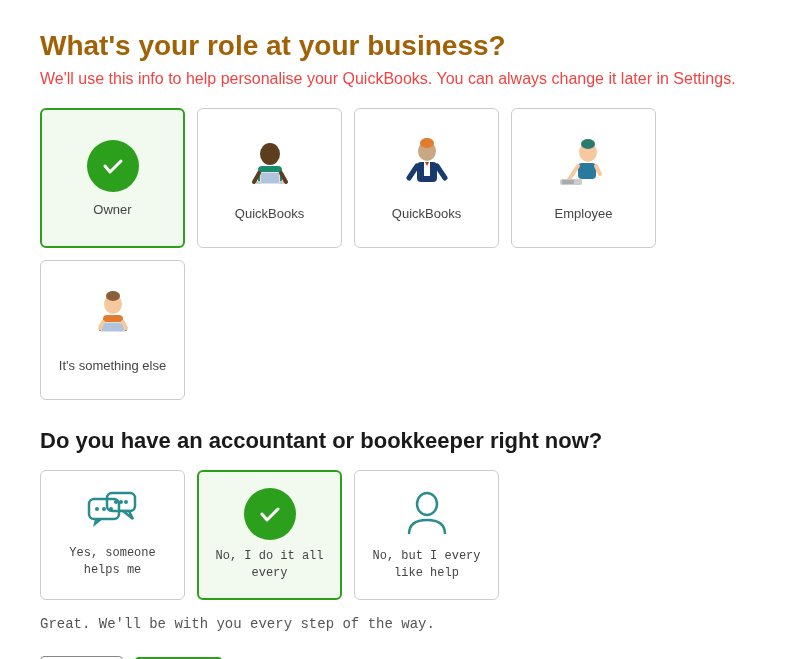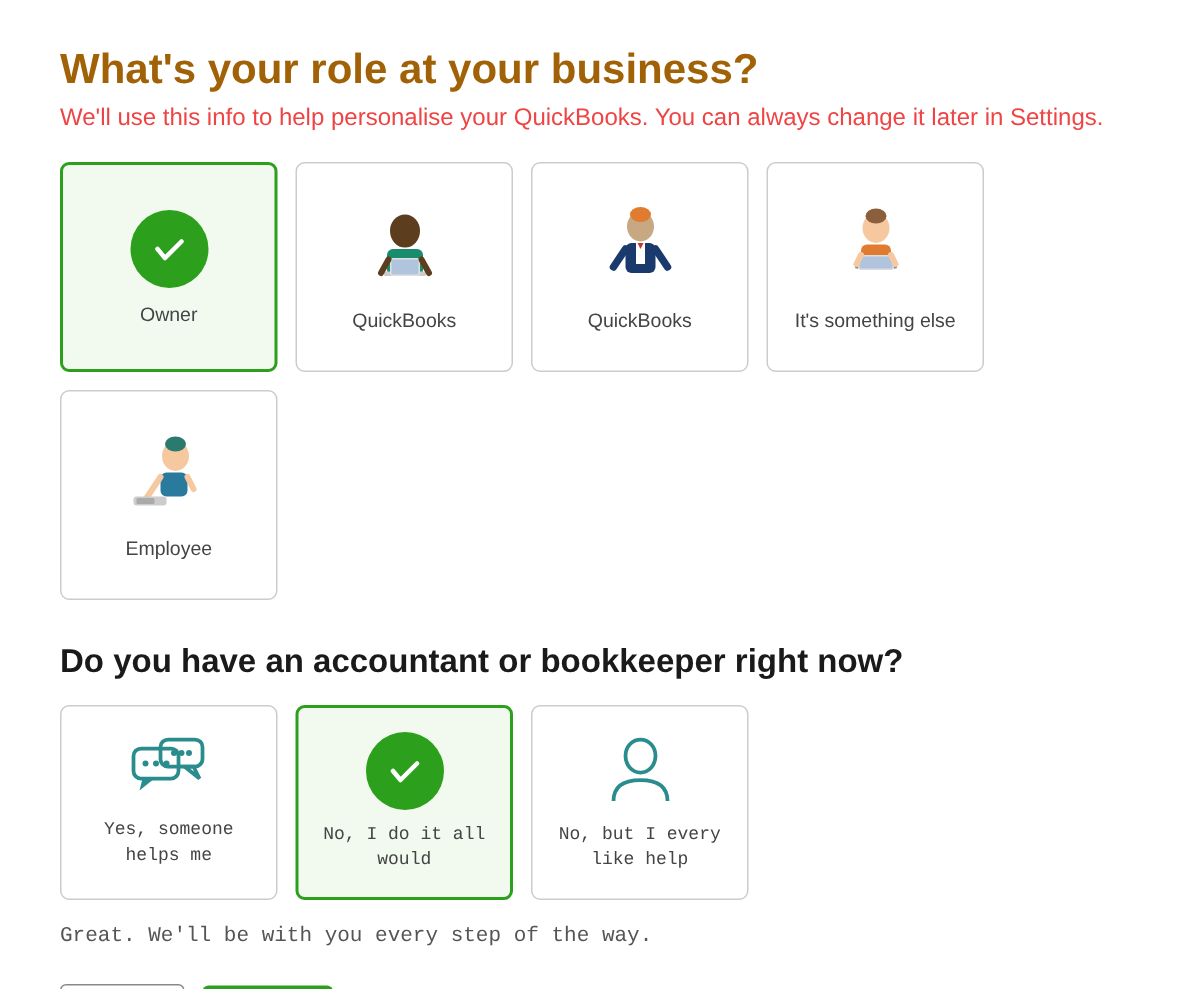--- a/index.html
+++ b/index.html
@@ -186,52 +186,52 @@
 
       <line x1="22" y1="30" x2="14" y2="42" stroke="#1a3a6e" stroke-width="5" stroke-linecap="round"></line>
       <line x1="42" y1="30" x2="50" y2="42" stroke="#1a3a6e" stroke-width="5" stroke-linecap="round"></line>
     </svg>
     <span class="label">QuickBooks</span>
   </div>
 
   <div class="role-card">
     <svg class="illus" viewBox="0 0 64 60">
 
+      <ellipse cx="36" cy="16" rx="9" ry="10" fill="#f5c8a0"></ellipse>
+
+      <ellipse cx="36" cy="8" rx="7" ry="5" fill="#2a7a6e"></ellipse>
+
+      <rect x="26" y="27" width="18" height="16" rx="4" fill="#2a7a9e"></rect>
+
+      <line x1="26" y1="30" x2="16" y2="45" stroke="#f5c8a0" stroke-width="4" stroke-linecap="round"></line>
+      <line x1="44" y1="30" x2="48" y2="38" stroke="#f5c8a0" stroke-width="4" stroke-linecap="round"></line>
+
+      <rect x="8" y="43" width="22" height="6" rx="2" fill="#ccc"></rect>
+      <rect x="10" y="44" width="12" height="4" rx="1" fill="#aaa"></rect>
+    </svg>
+    <span class="label">Employee</span>
+  </div>
+
+  <div class="role-card">
+    <svg class="illus" viewBox="0 0 64 60">
+
       <ellipse cx="32" cy="16" rx="9" ry="10" fill="#f5c8a0"></ellipse>
 
       <ellipse cx="32" cy="8" rx="7" ry="5" fill="#8B5E3C"></ellipse>
 
       <rect x="22" y="27" width="20" height="16" rx="4" fill="#e07b30"></rect>
 
       <rect x="18" y="40" width="28" height="3" rx="1" fill="#888"></rect>
       <rect x="20" y="34" width="24" height="10" rx="2" fill="#ddd"></rect>
       <rect x="21" y="35" width="22" height="8" rx="1" fill="#b0c4de"></rect>
 
       <line x1="22" y1="34" x2="19" y2="40" stroke="#f5c8a0" stroke-width="4" stroke-linecap="round"></line>
       <line x1="42" y1="34" x2="45" y2="40" stroke="#f5c8a0" stroke-width="4" stroke-linecap="round"></line>
     </svg>
     <span class="label">It's something else</span>
-  </div>
-
-  <div class="role-card">
-    <svg class="illus" viewBox="0 0 64 60">
-
-      <ellipse cx="36" cy="16" rx="9" ry="10" fill="#f5c8a0"></ellipse>
-
-      <ellipse cx="36" cy="8" rx="7" ry="5" fill="#2a7a6e"></ellipse>
-
-      <rect x="26" y="27" width="18" height="16" rx="4" fill="#2a7a9e"></rect>
-
-      <line x1="26" y1="30" x2="16" y2="45" stroke="#f5c8a0" stroke-width="4" stroke-linecap="round"></line>
-      <line x1="44" y1="30" x2="48" y2="38" stroke="#f5c8a0" stroke-width="4" stroke-linecap="round"></line>
-
-      <rect x="8" y="43" width="22" height="6" rx="2" fill="#ccc"></rect>
-      <rect x="10" y="44" width="12" height="4" rx="1" fill="#aaa"></rect>
-    </svg>
-    <span class="label">Employee</span>
   </div>
 
 </div>
 
 <h2 class="section-title">Do you have an accountant or bookkeeper right now?</h2>
 
 <div class="accountant-grid">
 
   <div class="accountant-card">
     <svg width="52" height="46" viewBox="0 0 52 46">
@@ -250,21 +250,21 @@
     </svg>
     <span class="label">Yes, someone helps me</span>
   </div>
 
   <div class="accountant-card selected">
     <div class="icon-circle-check">
       <svg width="26" height="26" viewBox="0 0 26 26">
           <polyline points="5,13 10,19 21,8" fill="none" stroke="#fff" stroke-width="3" stroke-linecap="round" stroke-linejoin="round"></polyline>
         </svg>
     </div>
-    <span class="label">No, I do it all would</span>
+    <span class="label">No, I do it all every</span>
   </div>
 
   <div class="accountant-card">
     <svg width="46" height="52" viewBox="0 0 46 52">
 
       <ellipse cx="23" cy="16" rx="10" ry="11" fill="none" stroke="#2a8c8c" stroke-width="2.5"></ellipse>
       <path d="M5 46 Q5 32 23 32 Q41 32 41 46" fill="none" stroke="#2a8c8c" stroke-width="2.5"></path>
     </svg>
     <span class="label">No, but I every like help</span>
   </div>

